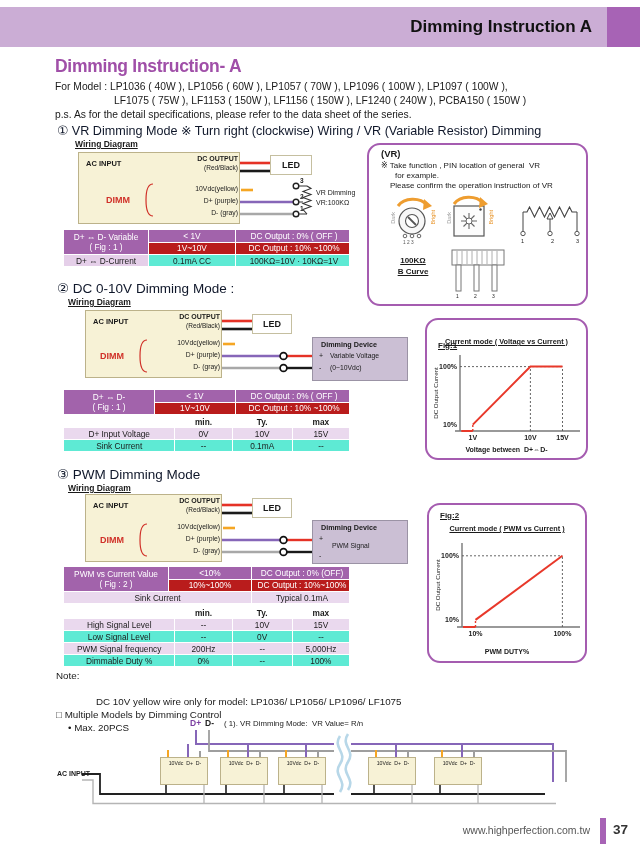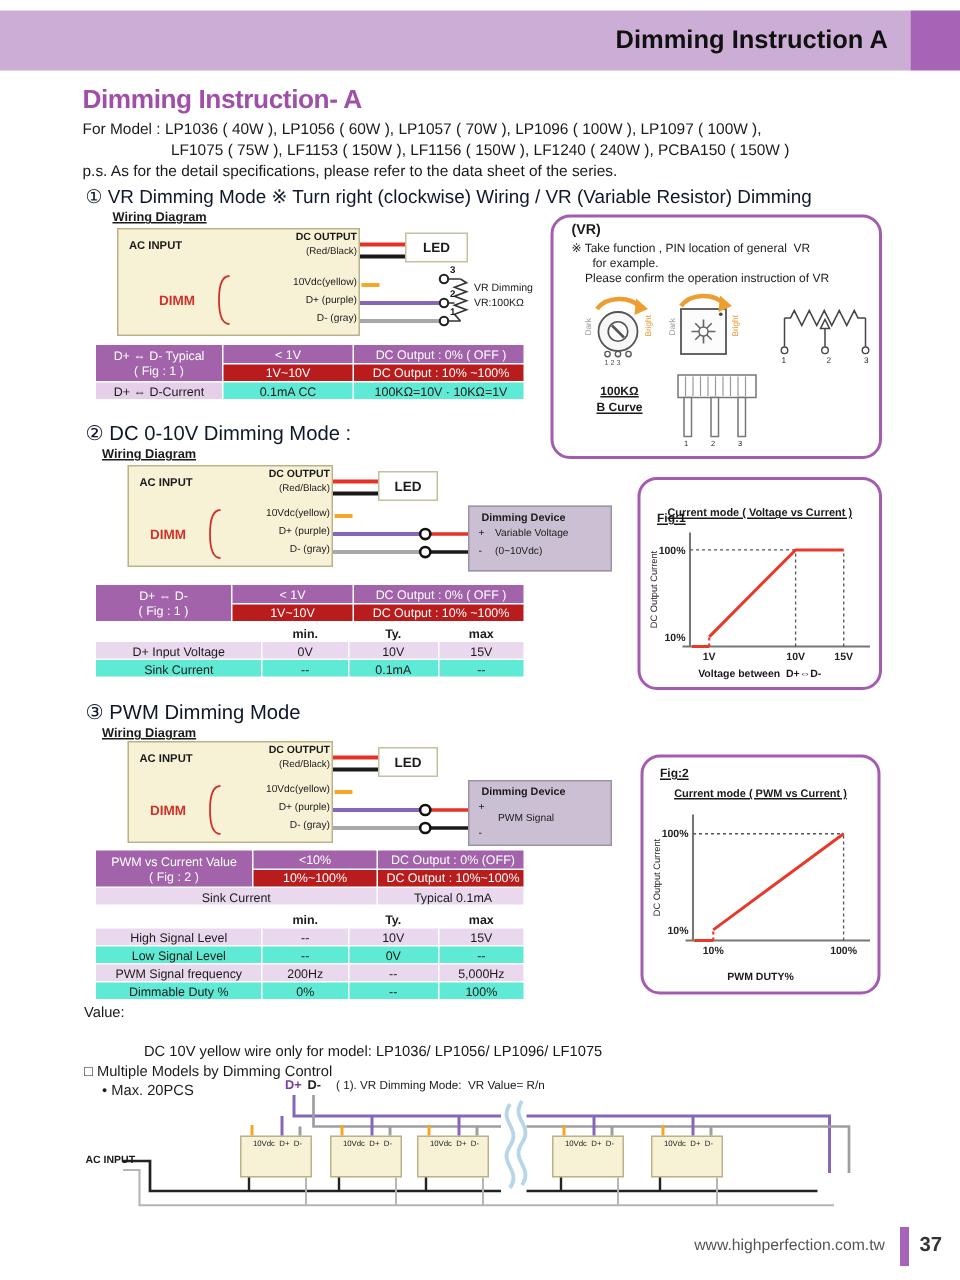--- a/index.html
+++ b/index.html
@@ -61,21 +61,21 @@
 
   <table class="dt" style="left:63px;top:229px;width:287px;">
     <colgroup>
         <col style="width:84px">
         <col style="width:86px">
         <col style="width:113px">
       </colgroup>
     <tbody>
         <tr>
       <td class="ph" rowspan="2" style="height:24px;">
-        <div>D+ ⇔ D- Typical</div>
+        <div>D+ ⇔ D- Variable</div>
         <div>( Fig : 1 )</div>
       </td>
       <td class="ph">&lt; 1V</td>
       <td class="ph lal">DC Output : 0% ( OFF )</td>
     </tr>
     <tr>
       <td class="ph2">1V~10V</td>
       <td class="ph2 lal">DC Output : 10% ~100%</td>
     </tr>
     <tr>
@@ -297,21 +297,21 @@
       <polyline points="43.5,89.0 43.5,81.9" fill="none" stroke="#e8382a" stroke-width="1.4" stroke-dasharray="2,2"></polyline>
       <polyline points="43.5,81.9 130.4,17.8" fill="none" stroke="#e8382a" stroke-width="2"></polyline>
       <text x="43.51724137931035" y="98" font-size="7" font-weight="bold" text-anchor="middle" fill="#222">10%</text>
       <text x="130.41379310344828" y="98" font-size="7" font-weight="bold" text-anchor="middle" fill="#222">100%</text>
       <text x="27" y="84.38135593220339" font-size="7" font-weight="bold" text-anchor="end" fill="#222">10%</text>
       <text x="27" y="20.313559322033896" font-size="7" font-weight="bold" text-anchor="end" fill="#222">100%</text>
       <text transform="rotate(-90 8 47)" x="8" y="47" font-size="6.2" text-anchor="middle" fill="#222">DC Output Current</text>
     </svg>
   <div class="t b" style="left:427px;top:648px;width:160px;text-align:center;font-size:7px;">PWM DUTY%</div>
 
-  <div class="t" style="left:56px;top:670px;font-size:9.8px;">Value:</div>
+  <div class="t" style="left:56px;top:670px;font-size:9.8px;">Note:</div>
   <div class="t" style="left:56px;top:696px;font-size:9.8px;margin-left:40px;">DC 10V yellow wire only for model: LP1036/ LP1056/ LP1096/ LF1075</div>
   <div class="t" style="left:56px;top:709px;font-size:9.8px;">□ Multiple Models by Dimming Control</div>
   <div class="t" style="left:68px;top:722px;font-size:9.8px;">• Max. 20PCS</div>
   <div class="t b" style="left:190px;top:719px;font-size:8.5px;color:#7b3fa0;">D+</div>
   <div class="t b" style="left:205px;top:719px;font-size:8.5px;color:#222;">D-</div>
   <div class="t" style="left:224px;top:720px;font-size:7.8px;">( 1). VR Dimming Mode:  VR Value= R/n</div>
 
   <div class="t b" style="left:57px;top:770px;font-size:7px;">AC INPUT</div>
   <div class="bx cream" style="left:160px;top:757px;width:48px;height:28px;">
       <div class="t" style="left:0;top:3px;width:48px;text-align:center;font-size:5.2px;">10Vdc  D+  D-</div>

